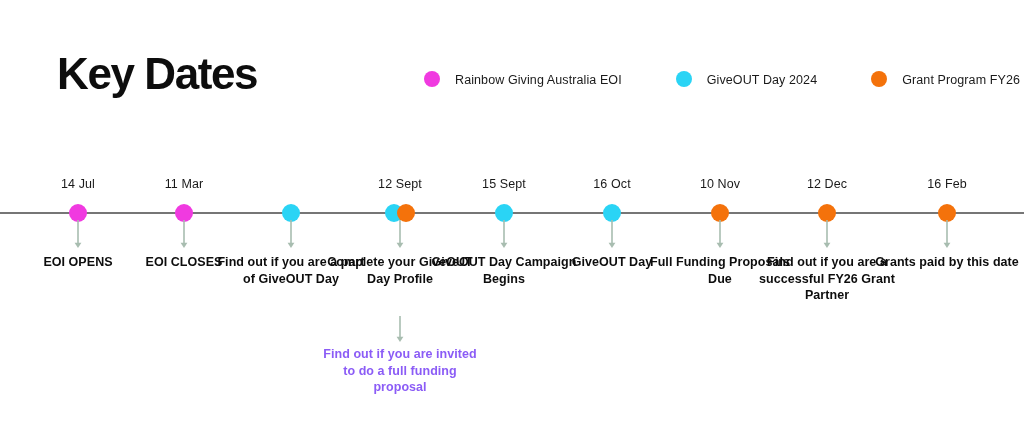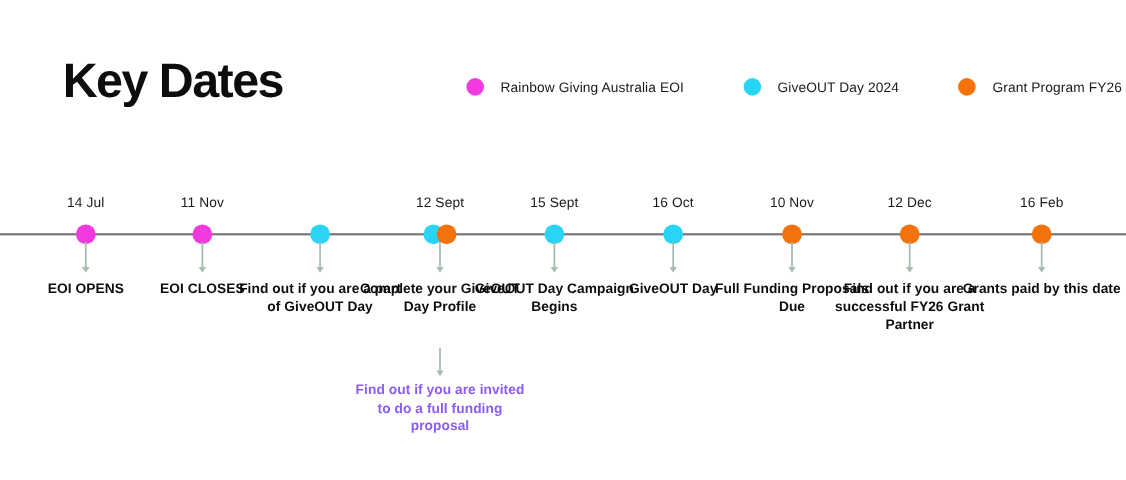--- a/index.html
+++ b/index.html
@@ -204,21 +204,21 @@
       </div>
       <div class="tl-stem">
         <svg width="10" height="28" viewBox="0 0 10 28">
           <line x1="5" y1="0" x2="5" y2="23" stroke="#a8bdb0" stroke-width="1.6"></line>
           <path d="M5 28 L1.6 22.8 L8.4 22.8 Z" fill="#a8bdb0"></path>
         </svg>
       </div>
       <div class="tl-label">EOI OPENS</div>
     </div>
     <div class="tl-node" style="left: 184px;">
-      <div class="tl-date">11 Nov</div>
+      <div class="tl-date">11 Mar</div>
       <div class="tl-dots">
         <span class="tl-dot" style="background: rgb(240, 58, 224);"></span>
       </div>
       <div class="tl-stem">
         <svg width="10" height="28" viewBox="0 0 10 28">
           <line x1="5" y1="0" x2="5" y2="23" stroke="#a8bdb0" stroke-width="1.6"></line>
           <path d="M5 28 L1.6 22.8 L8.4 22.8 Z" fill="#a8bdb0"></path>
         </svg>
       </div>
       <div class="tl-label">EOI CLOSES</div>

